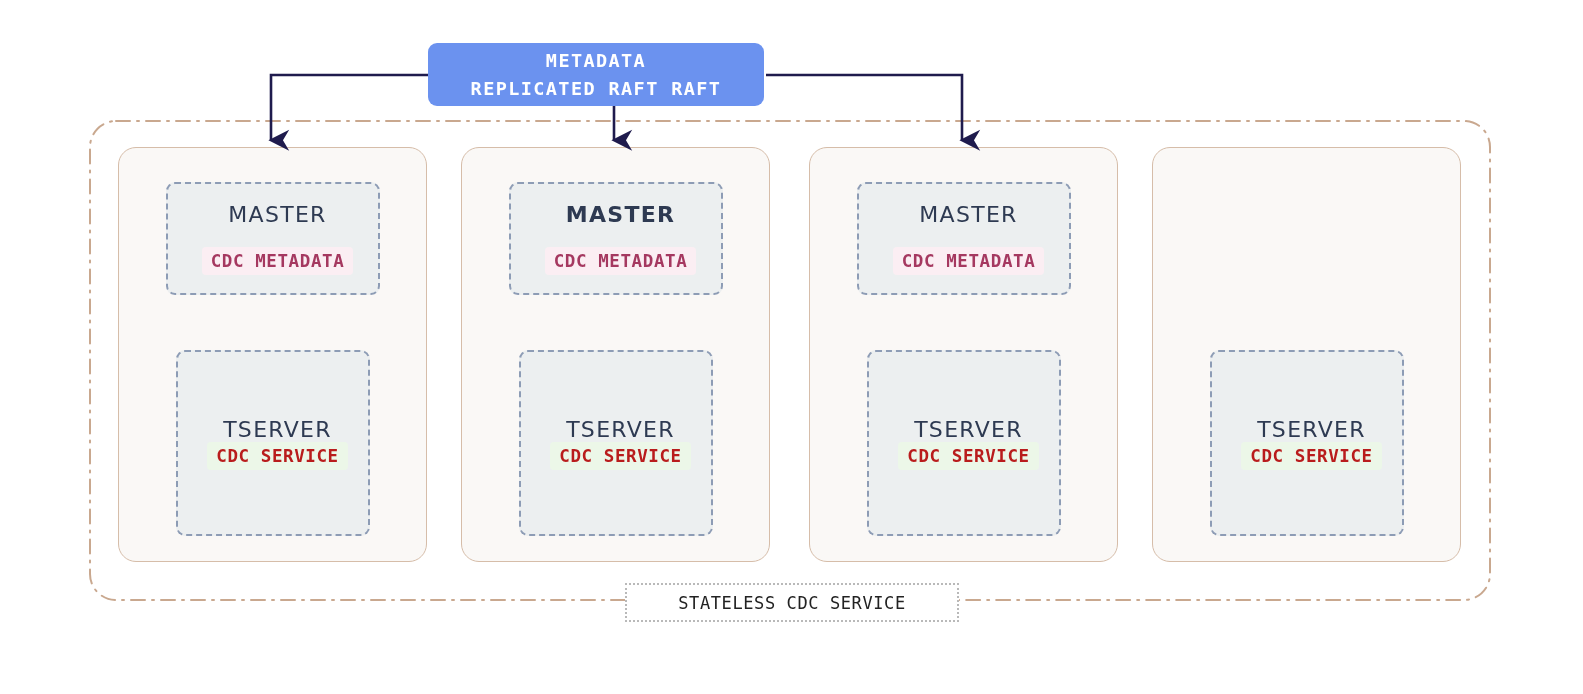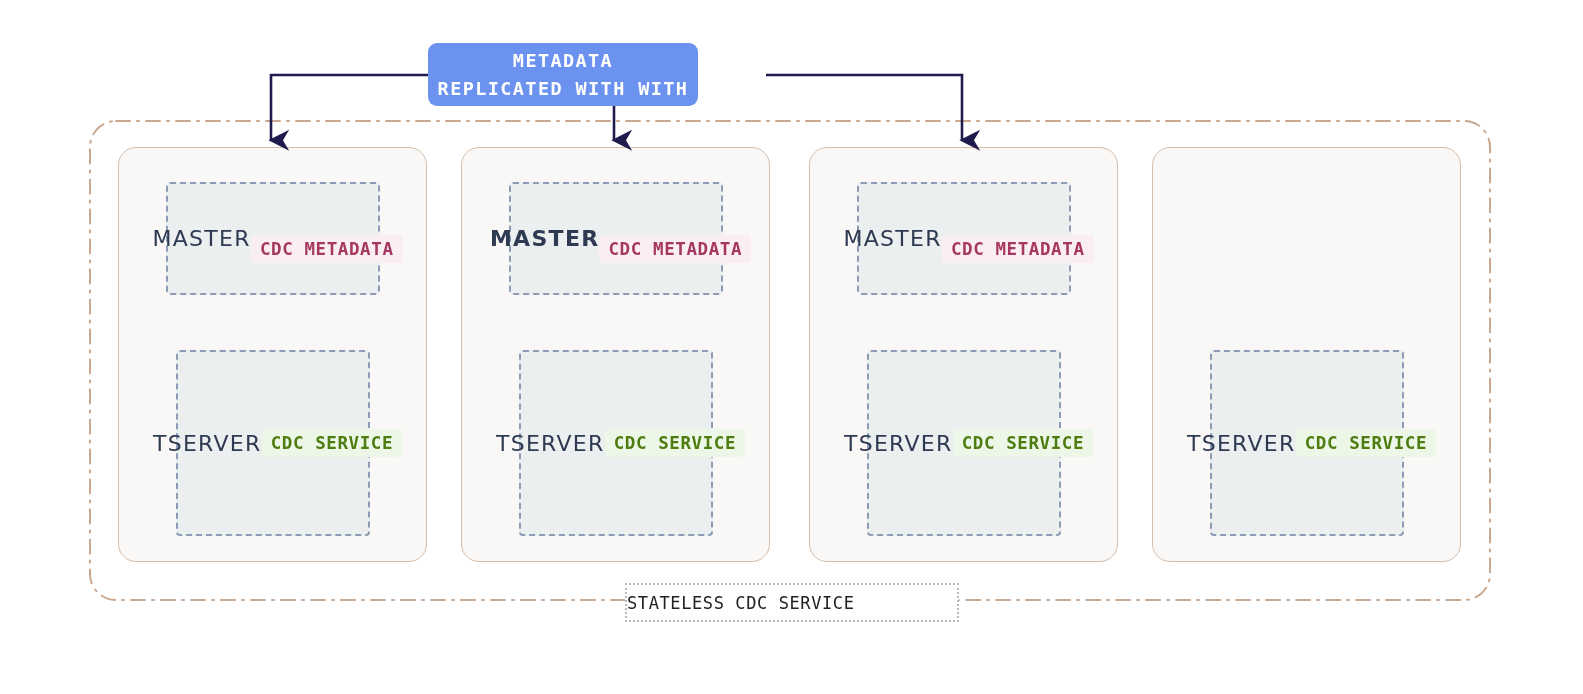--- a/index.html
+++ b/index.html
@@ -29,21 +29,21 @@
     height: 694px;
     pointer-events: none;
     z-index: 3;
   }
 
   
   #metadata-box {
     position: absolute;
     left: 428px;
     top: 43px;
-    width: 270px;
+    width: 336px;
     height: 63px;
     background: #6b92ef;
     border-radius: 9px;
     display: flex;
     flex-direction: column;
     align-items: center;
     justify-content: center;
     z-index: 5;
   }
   #metadata-box .mline {
@@ -69,21 +69,21 @@
   #cluster-caption {
     position: absolute;
     left: 625px;
     top: 583px;
     width: 330px;
     height: 35px;
     border: 2px dotted #b9b9b9;
     background: #ffffff;
     display: flex;
     align-items: center;
-    justify-content: flex-start;
+    justify-content: center;
     z-index: 6;
   }
   #cluster-caption span {
     color: #222222;
     font-family: "DejaVu Sans Mono", "Liberation Mono", monospace;
     font-size: 17px;
     letter-spacing: 0.6px;
     white-space: nowrap;
   }
 
@@ -99,23 +99,23 @@
     z-index: 2;
   }
 
   
   .component {
     position: absolute;
     left: 50%;
     transform: translateX(-50%);
     background: #eceff0;
     border: 2px dashed #8d9cb5;
-    border-radius: 4px;
+    border-radius: 9px;
     display: flex;
-    flex-direction: row;
+    flex-direction: column;
     align-items: center;
     justify-content: center;
     box-sizing: border-box;
     padding-left: 10px;
   }
   .component.master {
     top: 34px;
     width: 214px;
     height: 113px;
   }
@@ -144,21 +144,21 @@
     white-space: nowrap;
     padding: 4px 9px;
     border-radius: 4px;
   }
   .badge.metadata {
     color: #a53860;
     background: #fbeef3;
     margin-top: 20px;
   }
   .badge.service {
-    color: #4d7c0f;
+    color: #b91c1c;
     background: #ecf7e8;
   }
 </style>
 </head>
 <body>
 
 <div id="canvas">
 
   <svg id="cluster-svg" viewBox="0 0 1583 694" xmlns="http://www.w3.org/2000/svg">
 
@@ -175,21 +175,21 @@
 
     <path d="M 428 75 L 271 75 L 271 140" fill="none" stroke="#1f1b4d" stroke-width="2.6" marker-end="url(#arrowhead)"></path>
 
     <path d="M 614 106 L 614 140" fill="none" stroke="#1f1b4d" stroke-width="2.6" marker-end="url(#arrowhead)"></path>
 
     <path d="M 766 75 L 962 75 L 962 140" fill="none" stroke="#1f1b4d" stroke-width="2.6" marker-end="url(#arrowhead)"></path>
   </svg>
 
   <div id="metadata-box">
     <div class="mline">METADATA</div>
-    <div class="mline">REPLICATED WITH WITH</div>
+    <div class="mline">REPLICATED RAFT RAFT</div>
   </div>
 
   <div class="node-card" style="left:118px;">
     <div class="component master">
       <div class="component-title">MASTER</div>
       <div class="badge metadata">CDC METADATA</div>
     </div>
     <div class="component tserver">
       <div class="component-title">TSERVER</div>
       <div class="badge service">CDC SERVICE</div>

